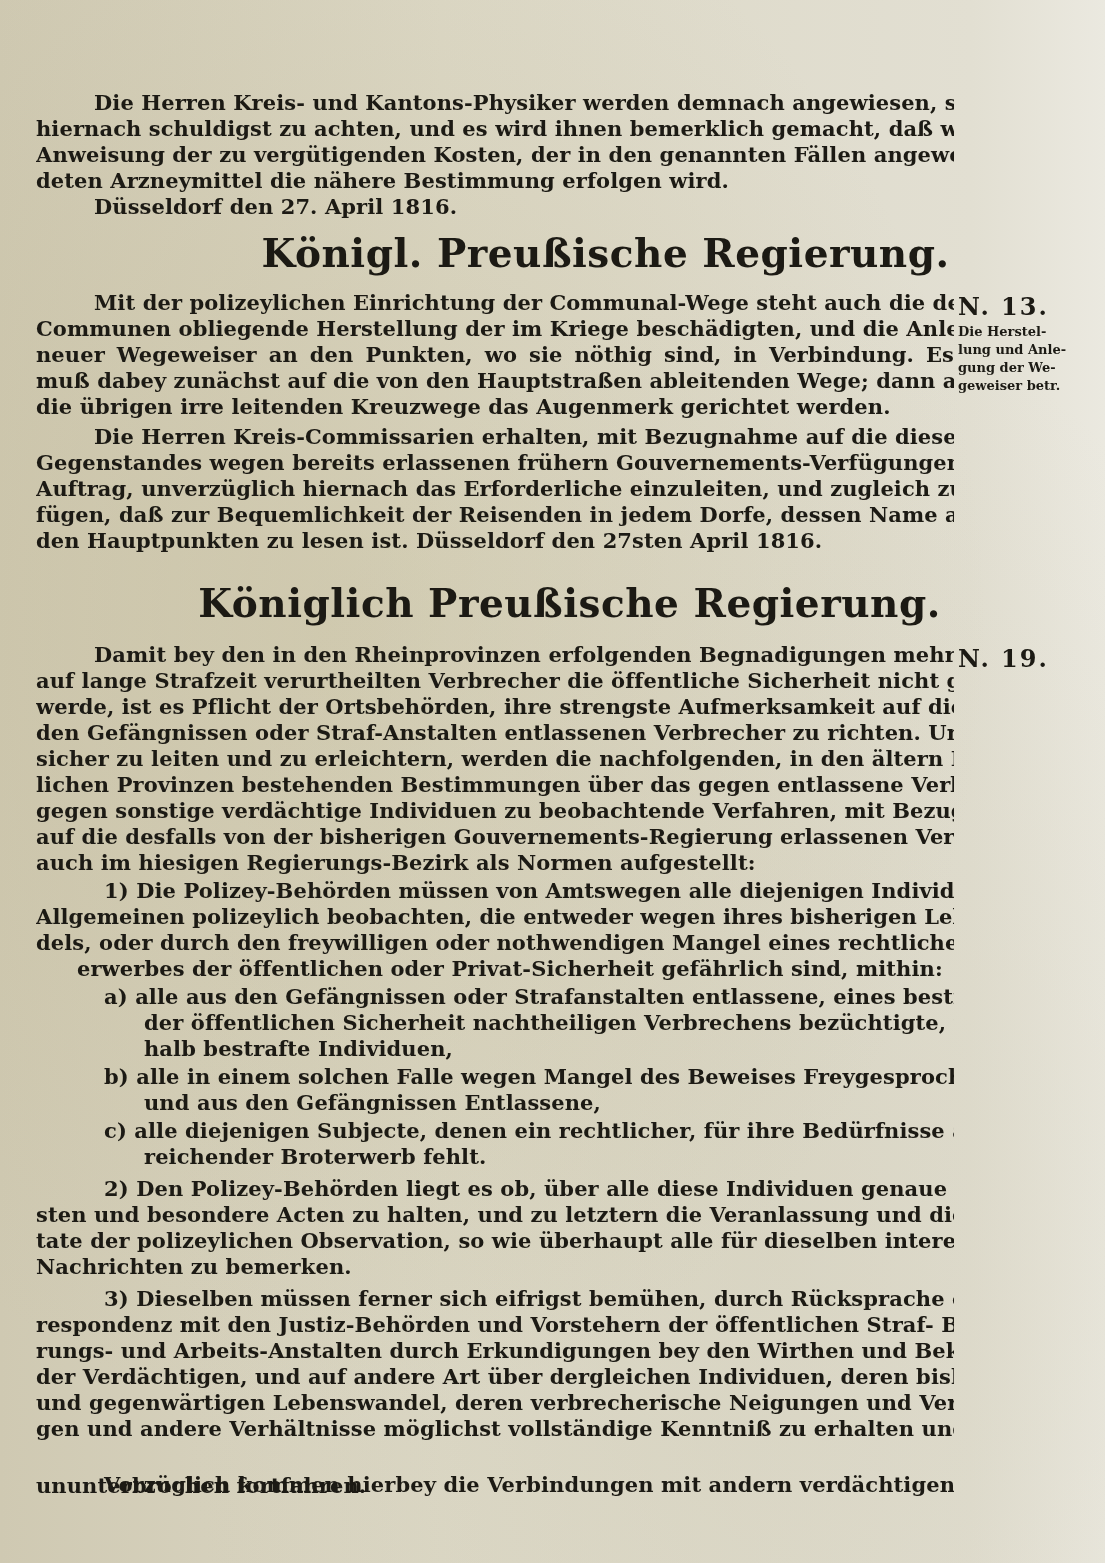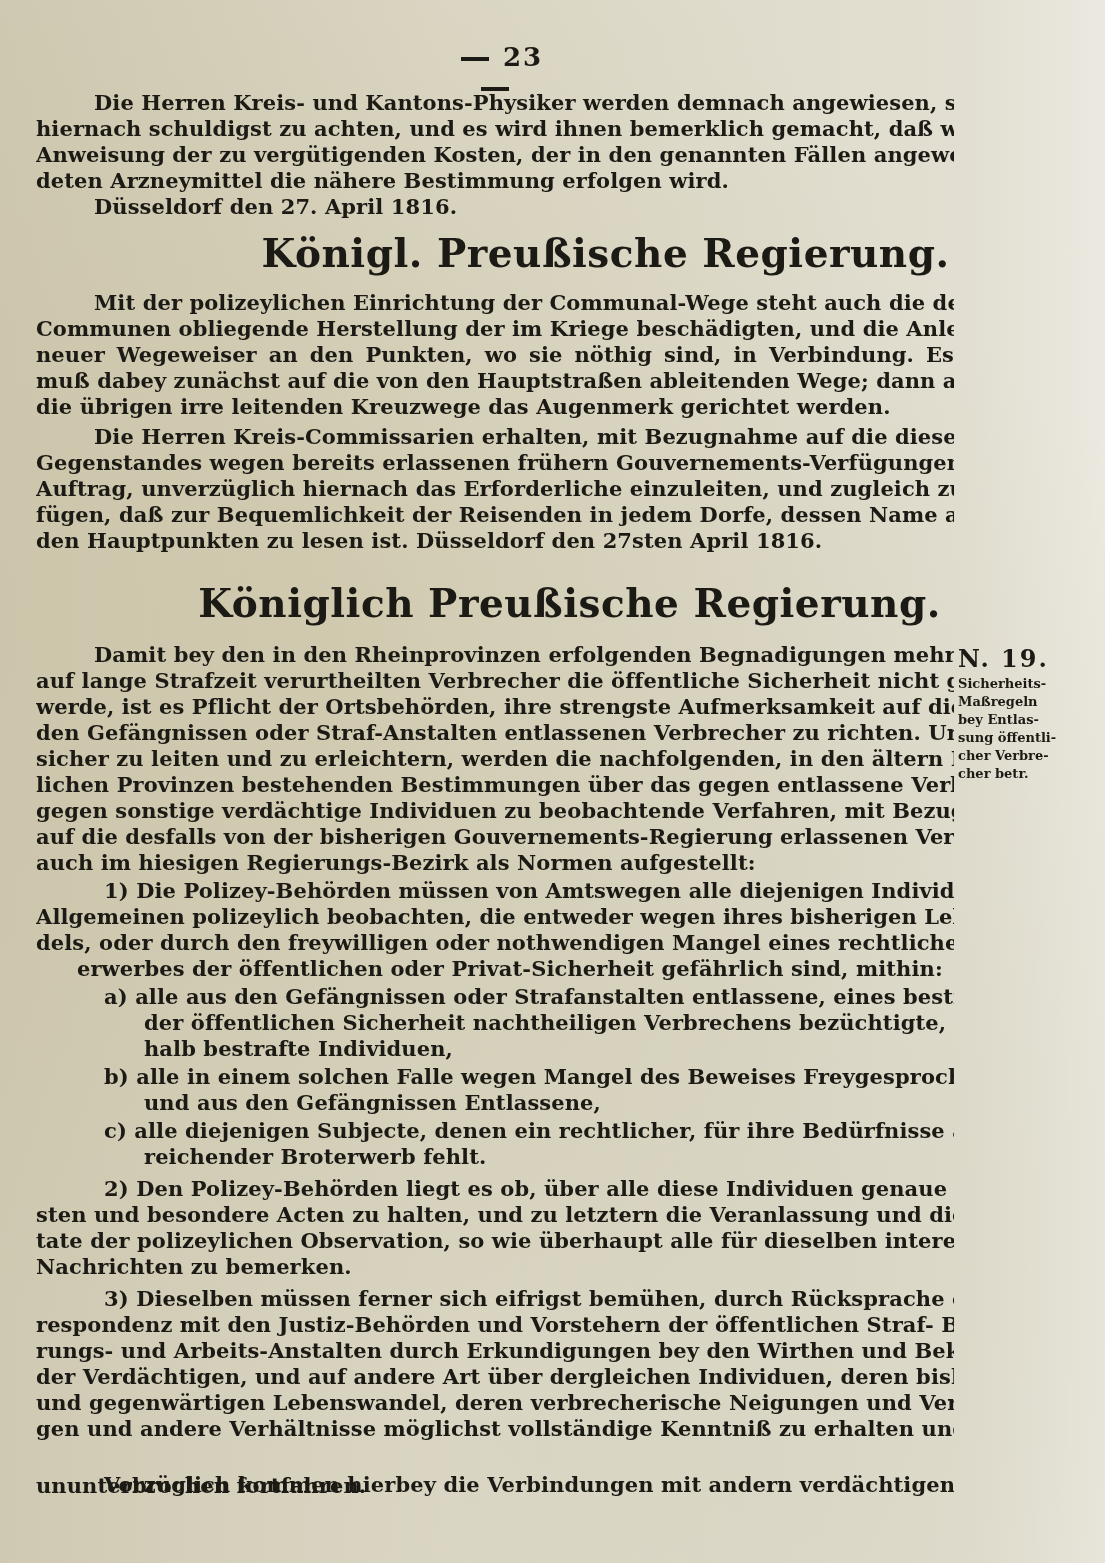--- a/index.html
+++ b/index.html
@@ -38,23 +38,20 @@
   .margin-note { position: absolute; left: 958px; width: 140px; font-weight: bold; }
   .mn-num { font-size: 24px; letter-spacing: 2px; }
   .mn-text { font-size: 13px; line-height: 18px; margin-top: 2px; }
   .mn-text div { white-space: nowrap; }
 </style>
 </head>
 <body>
 
 <div class="page">
 
-  <div class="pagenum">
-    <span class="dash"></span><span>23</span><span class="dash"></span>
-  </div>
 
   <div class="body-col" style="top:90px;">
     <div class="line indent" style="top:0px;">Die Herren Kreis- und Kantons-Physiker werden demnach angewiesen, sich</div>
     <div class="line" style="top:26px;">hiernach schuldigst zu achten, und es wird ihnen bemerklich gemacht, daß wegen</div>
     <div class="line" style="top:52px;">Anweisung der zu vergütigenden Kosten, der in den genannten Fällen angewen-</div>
     <div class="line last" style="top:78px;">deten Arzneymittel die nähere Bestimmung erfolgen wird.</div>
     <div class="line last indent" style="top:104px;">Düsseldorf den 27. April 1816.</div>
   </div>
   <div class="heading" style="top:230px; padding-left:160px; box-sizing:border-box;">Königl. Preußische Regierung.</div>
 
@@ -62,20 +59,29 @@
     <div class="line indent" style="top:0px;">Mit der polizeylichen Einrichtung der Communal-Wege steht auch die den</div>
     <div class="line" style="top:26px;">Communen obliegende Herstellung der im Kriege beschädigten, und die Anlegung</div>
     <div class="line" style="top:52px;">neuer Wegeweiser an den Punkten, wo sie nöthig sind, in Verbindung. Es</div>
     <div class="line" style="top:78px;">muß dabey zunächst auf die von den Hauptstraßen ableitenden Wege; dann auf</div>
     <div class="line last" style="top:104px;">die übrigen irre leitenden Kreuzwege das Augenmerk gerichtet werden.</div>
     <div class="line indent" style="top:134px;">Die Herren Kreis-Commissarien erhalten, mit Bezugnahme auf die dieses</div>
     <div class="line" style="top:160px;">Gegenstandes wegen bereits erlassenen frühern Gouvernements-Verfügungen, den</div>
     <div class="line" style="top:186px;">Auftrag, unverzüglich hiernach das Erforderliche einzuleiten, und zugleich zu ver-</div>
     <div class="line" style="top:212px;">fügen, daß zur Bequemlichkeit der Reisenden in jedem Dorfe, dessen Name auf</div>
     <div class="line last" style="top:238px;">den Hauptpunkten zu lesen ist.  Düsseldorf den 27sten April 1816.</div>
+  </div>
+  <div class="margin-note" style="top:292px;">
+    <div class="mn-num">N. 13.</div>
+    <div class="mn-text">
+      <div>Die Herstel-</div>
+      <div>lung und Anle-</div>
+      <div>gung der We-</div>
+      <div>geweiser betr.</div>
+    </div>
   </div>
   <div class="heading" style="top:580px; padding-left:88px; box-sizing:border-box;">Königlich Preußische Regierung.</div>
 
   <div class="body-col" style="top:642px;">
     <div class="line indent" style="top:0px;">Damit bey den in den Rheinprovinzen erfolgenden Begnadigungen mehrerer</div>
     <div class="line" style="top:26px;">auf lange Strafzeit verurtheilten Verbrecher die öffentliche Sicherheit nicht gefährdet</div>
     <div class="line" style="top:52px;">werde, ist es Pflicht der Ortsbehörden, ihre strengste Aufmerksamkeit auf die aus</div>
     <div class="line" style="top:78px;">den Gefängnissen oder Straf-Anstalten entlassenen Verbrecher zu richten. Um diese</div>
     <div class="line" style="top:104px;">sicher zu leiten und zu erleichtern, werden die nachfolgenden, in den ältern König-</div>
     <div class="line" style="top:130px;">lichen Provinzen bestehenden Bestimmungen über das gegen entlassene Verbrecher und</div>
@@ -101,23 +107,15 @@
     <div class="line" style="top:670px;">respondenz mit den Justiz-Behörden und Vorstehern der öffentlichen Straf- Besse-</div>
     <div class="line" style="top:696px;">rungs- und Arbeits-Anstalten durch Erkundigungen bey den Wirthen und Bekannten</div>
     <div class="line" style="top:722px;">der Verdächtigen, und auf andere Art über dergleichen Individuen, deren bisherigen</div>
     <div class="line" style="top:748px;">und gegenwärtigen Lebenswandel, deren verbrecherische Neigungen und Verbindun-</div>
     <div class="line" style="top:774px;">gen und andere Verhältnisse möglichst vollständige Kenntniß zu erhalten und damit</div>
     <div class="line last" style="top:800px;margin-top:31px;">ununterbrochen fortfahren.</div>
     <div class="line indent2" style="top:830px;">Vorzüglich kommen hierbey die Verbindungen mit andern verdächtigen Indivi-</div>
   </div>
   <div class="margin-note" style="top:644px;">
     <div class="mn-num">N. 19.</div>
-    <div class="mn-text">
-      <div>Sicherheits-</div>
-      <div>Maßregeln</div>
-      <div>bey Entlas-</div>
-      <div>sung öffentli-</div>
-      <div>cher Verbre-</div>
-      <div>cher betr.</div>
-    </div>
   </div>
 
 </div>
 
 </body></html>

